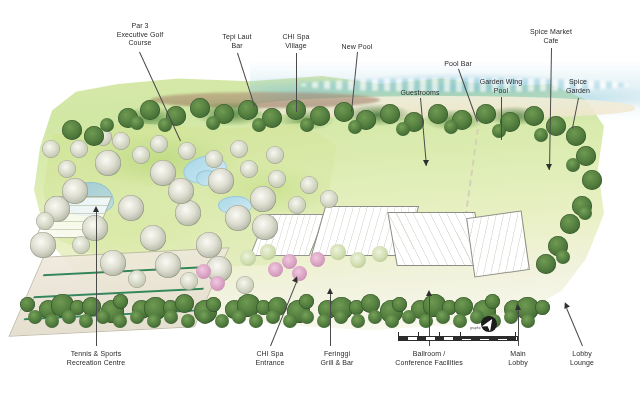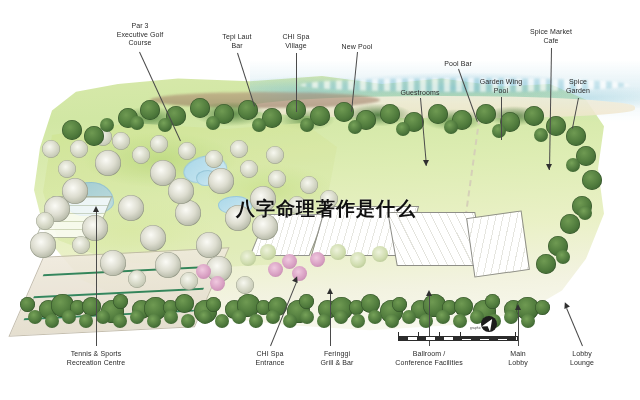--- a/index.html
+++ b/index.html
@@ -393,21 +393,20 @@
       <div class="leader" style="left: 518px; top: 346px; height: 36px; transform: rotate(-180deg);"></div>
       <div class="arrowhead" style="left: 515px; top: 304px; transform: rotate(-180deg);"></div>
       <div class="label" style="left: 560px; top: 350px; width: 44px;">Lobby
 Lounge</div>
       <div class="leader" style="left: 582px; top: 346px; height: 41.2311px; transform: rotate(157.166deg);"></div>
       <div class="arrowhead" style="left: 563px; top: 302px; transform: rotate(157.166deg);"></div>
       <div class="arrowhead" style="left: 546px; top: 164px;"></div>
       <div class="arrowhead" style="left: 423px; top: 160px;"></div>
     </div>
 
-  <div id="watermark">八字命理著作是什么</div>
 
   <div id="scalewrap">
     <div id="scalebar"></div>
     <div id="scalebar2"></div>
     <div class="tick" style="left:0"></div>
     <div class="tick" style="left:20px"></div>
     <div class="tick" style="left:41px"></div>
     <div class="tick" style="left:62px"></div>
     <div class="tick" style="left:117px"></div>
     <div id="scaletext">graphic scale</div>

